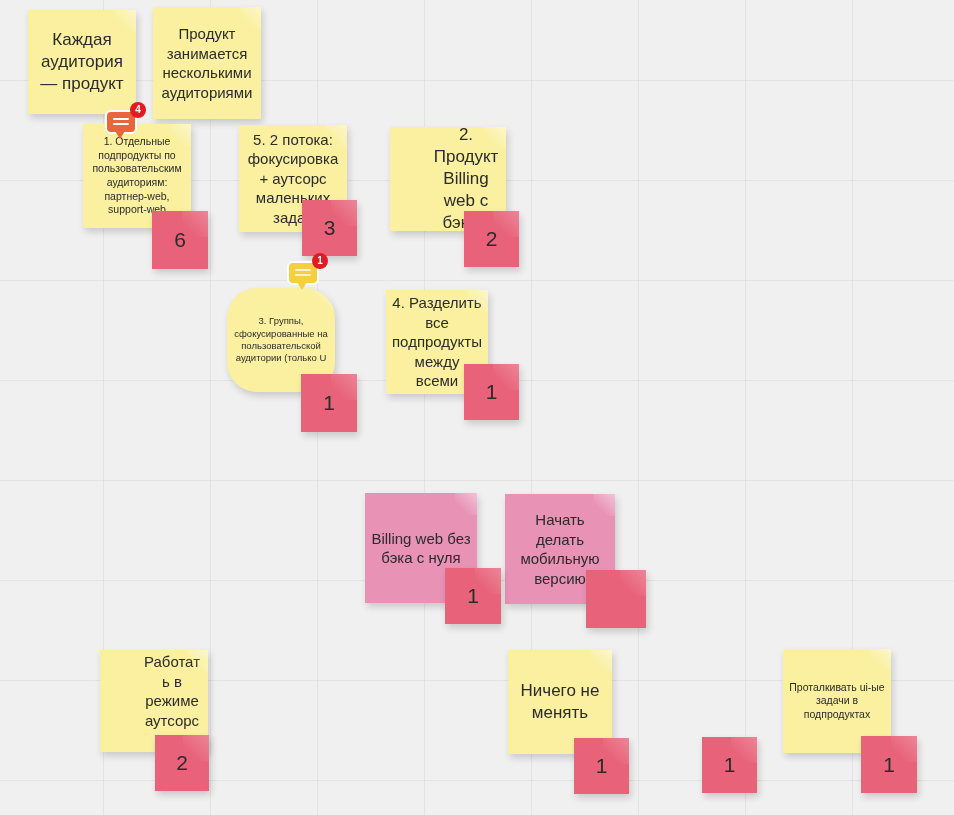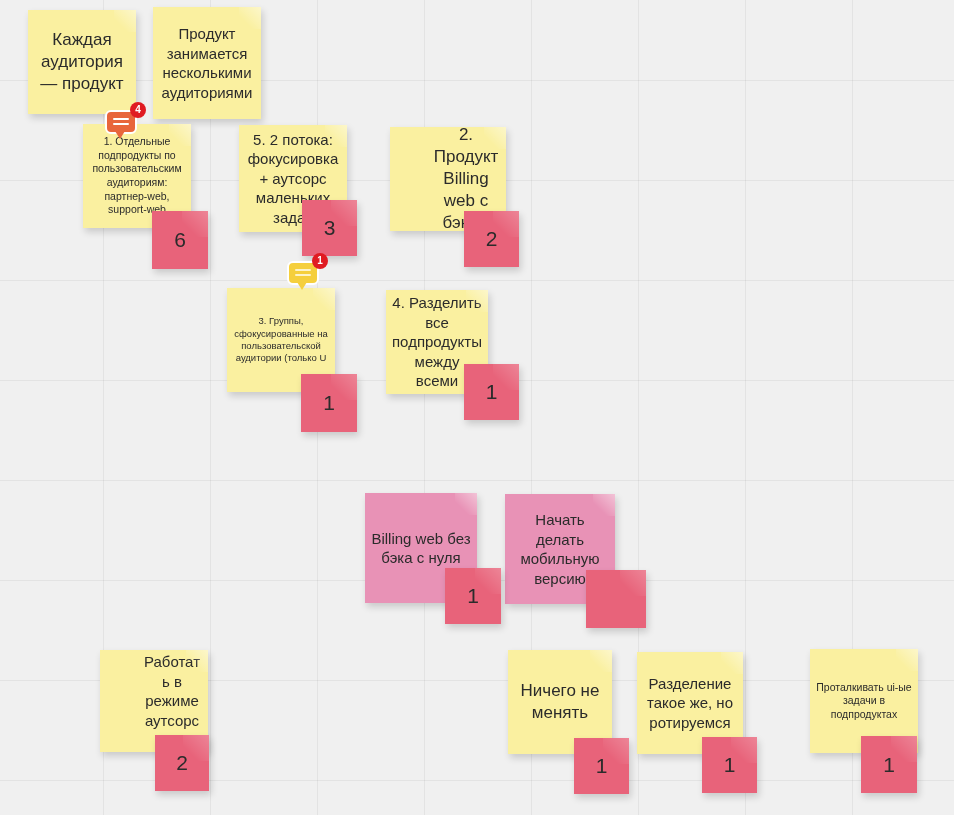--- a/index.html
+++ b/index.html
@@ -147,42 +147,39 @@
     </div>
     <div class="note yellow" style="left: 83px; top: 124px; width: 108px; height: 104px;">
       <span class="txt f-sm">1. Отдельные подпродукты по пользовательским аудиториям: партнер-web, support-web</span>
     </div>
     <div class="note yellow" style="left: 239px; top: 125px; width: 108px; height: 107px;">
       <span class="txt f-md">5. 2 потока: фокусировка + аутсорс маленьких задач</span>
     </div>
     <div class="note yellow" style="left: 390px; top: 127px; width: 116px; height: 104px; padding-left: 36px;">
       <span class="txt f-lg">2. Продукт Billing web с бэком</span>
     </div>
-    <div class="note yellow" style="left: 227px; top: 288px; width: 108px; height: 104px;">
+    <div class="note yellow" style="left: 227px; top: 288px; width: 108px; height: 104px; border-radius: 30px;">
       <span class="txt f-xs">3. Группы, сфокусированные на пользовательской аудитории (только U</span>
     </div>
     <div class="note yellow" style="left: 386px; top: 290px; width: 102px; height: 104px;">
       <span class="txt f-md">4. Разделить все подпродукты между всеми</span>
     </div>
     <div class="note pink" style="left: 365px; top: 493px; width: 112px; height: 110px;">
       <span class="txt f-md">Billing web без бэка с нуля</span>
     </div>
     <div class="note pink" style="left: 505px; top: 494px; width: 110px; height: 110px; justify-content: flex-end;">
       <span class="txt f-md">Начать делать мобильную версию</span>
     </div>
     <div class="note yellow" style="left: 100px; top: 650px; width: 108px; height: 102px; padding-left: 36px;">
       <span class="txt f-md">Работать в режиме аутсорса</span>
     </div>
     <div class="note yellow" style="left: 508px; top: 650px; width: 104px; height: 104px; align-items: center;">
       <span class="txt f-lg">Ничего не менять</span>
     </div>
-    <div class="note yellow" style="left: 637px; top: 652px; width: 106px; height: 102px;">
-      <span class="txt f-md">Разделение такое же, но ротируемся</span>
-    </div>
-    <div class="note yellow" style="left: 783px; top: 649px; width: 108px; height: 104px; margin-left: 27px;">
+    <div class="note yellow" style="left: 783px; top: 649px; width: 108px; height: 104px;">
       <span class="txt f-sm">Проталкивать ui-ые задачи в подпродуктах</span>
     </div>
     <div class="note red" style="left: 152px; top: 211px; width: 56px; height: 58px;">
       <span class="txt f-num">6</span>
     </div>
     <div class="note red" style="left: 302px; top: 200px; width: 55px; height: 56px;">
       <span class="txt f-num">3</span>
     </div>
     <div class="note red" style="left: 464px; top: 211px; width: 55px; height: 56px;">
       <span class="txt f-num">2</span>

